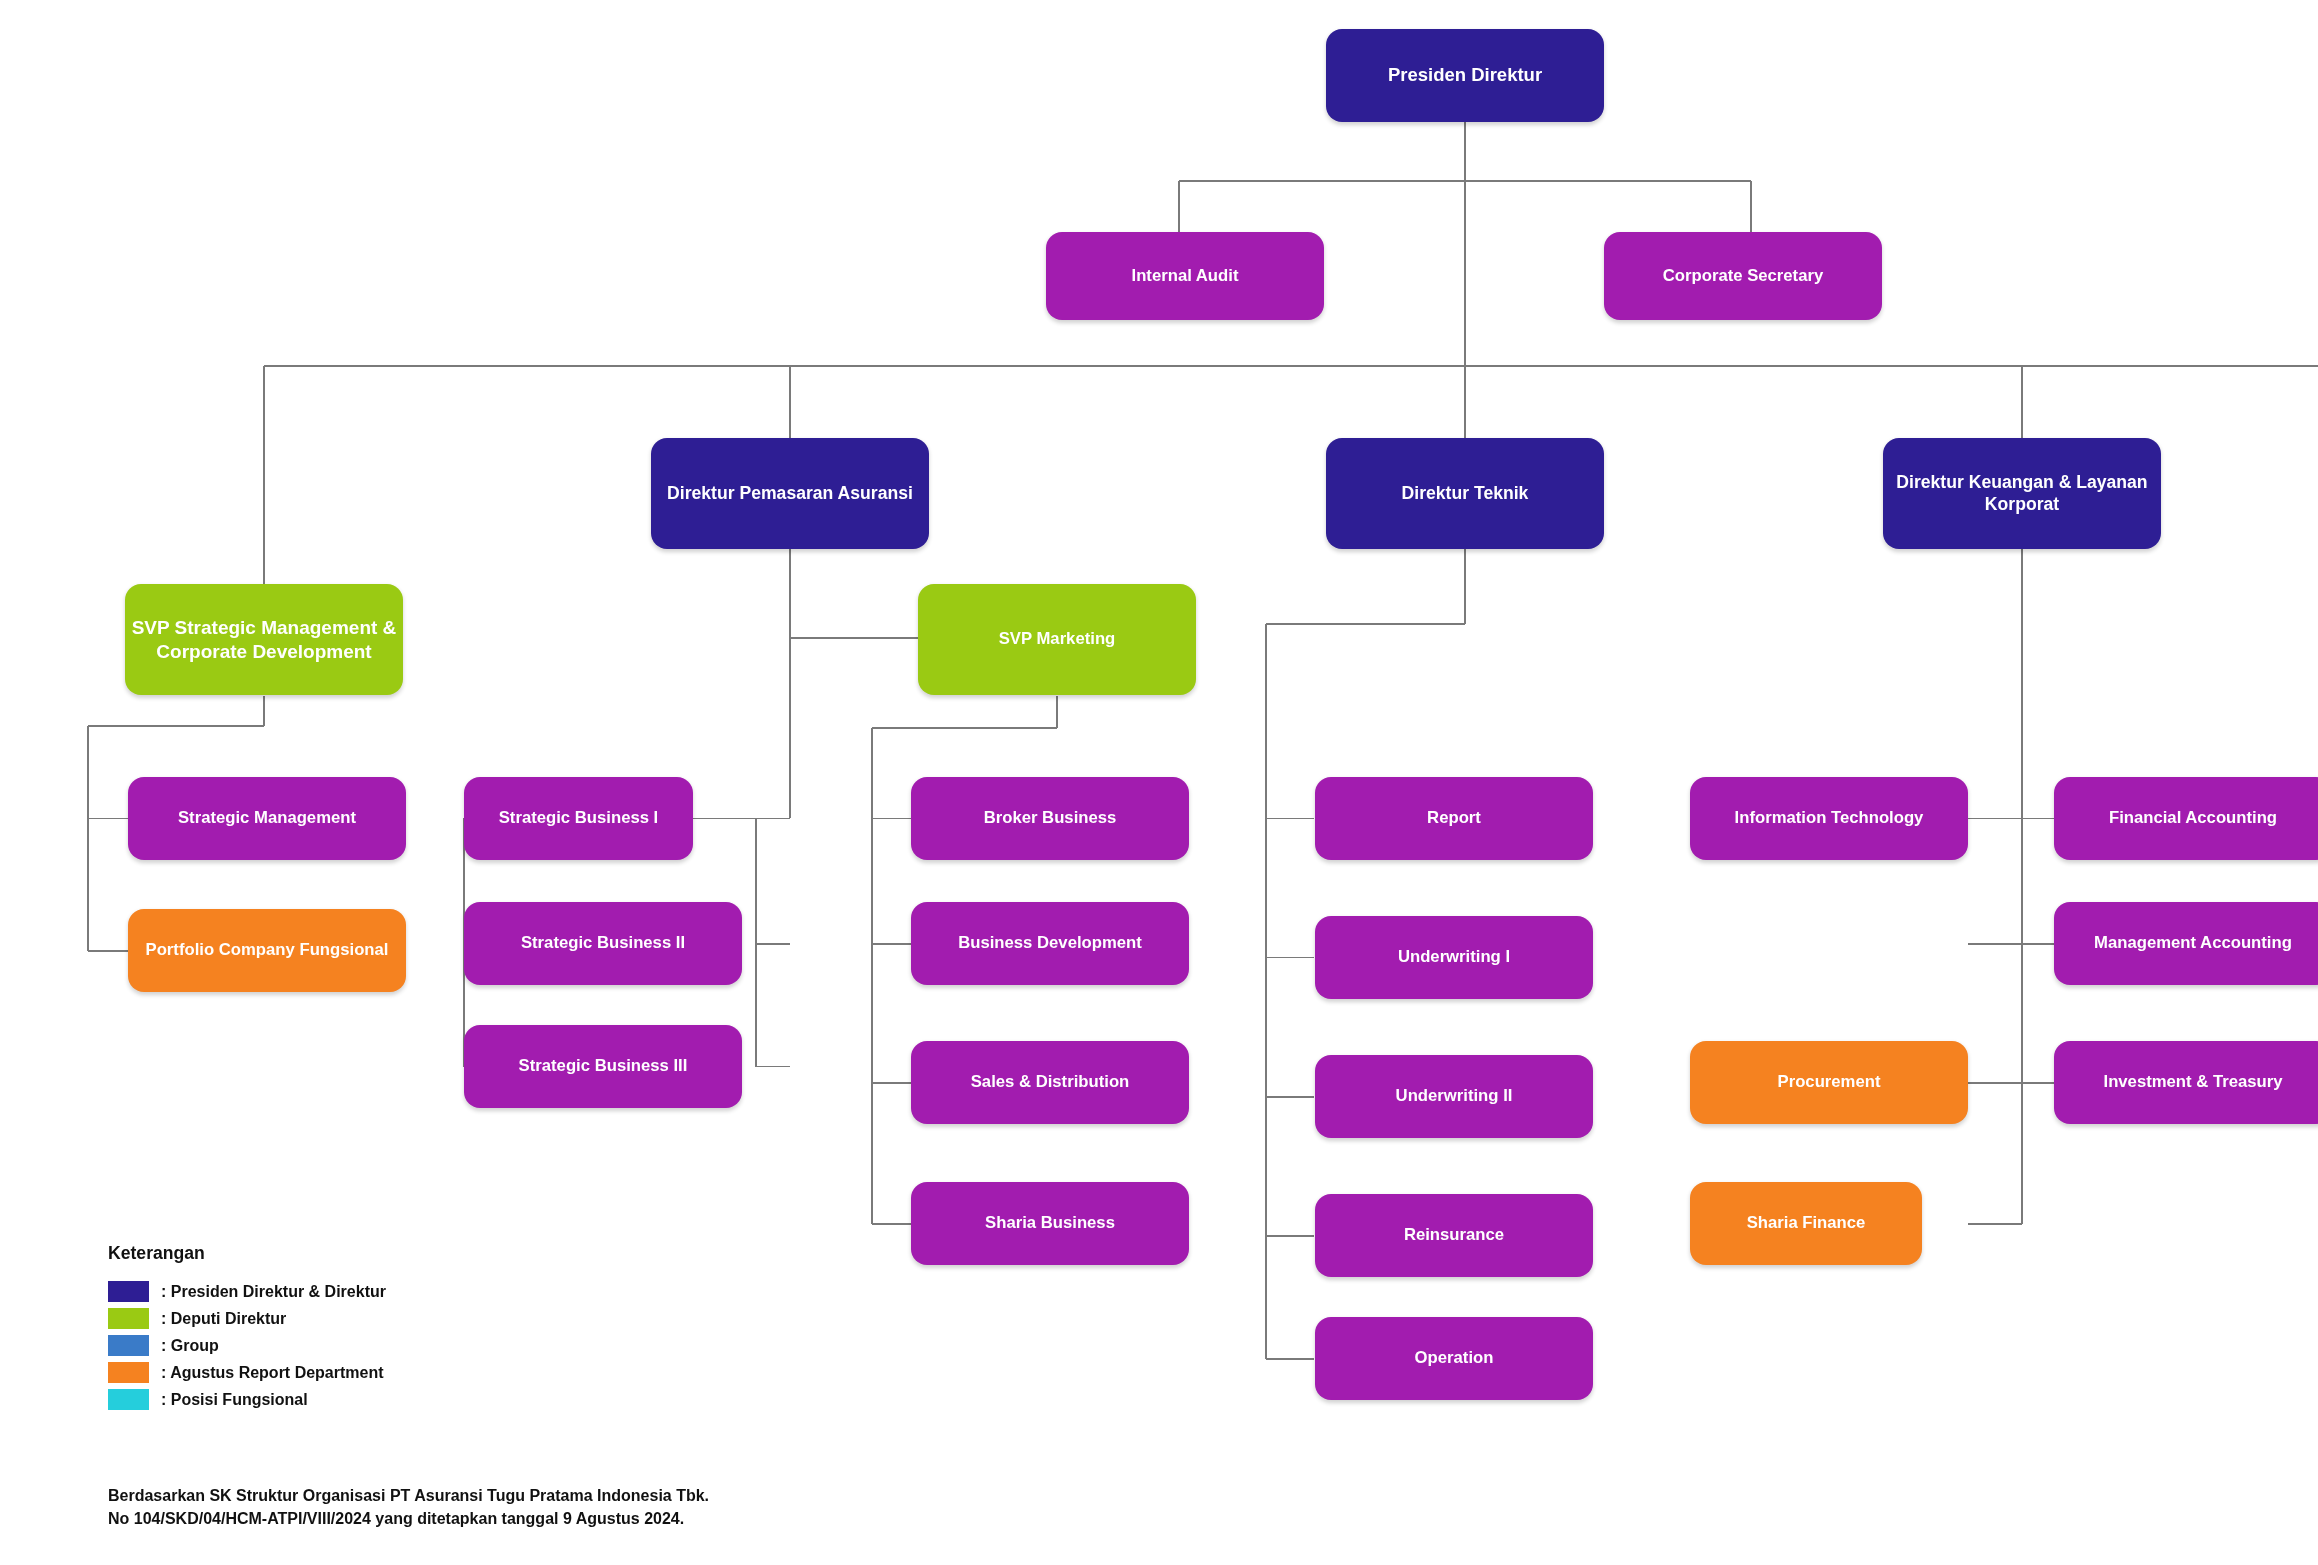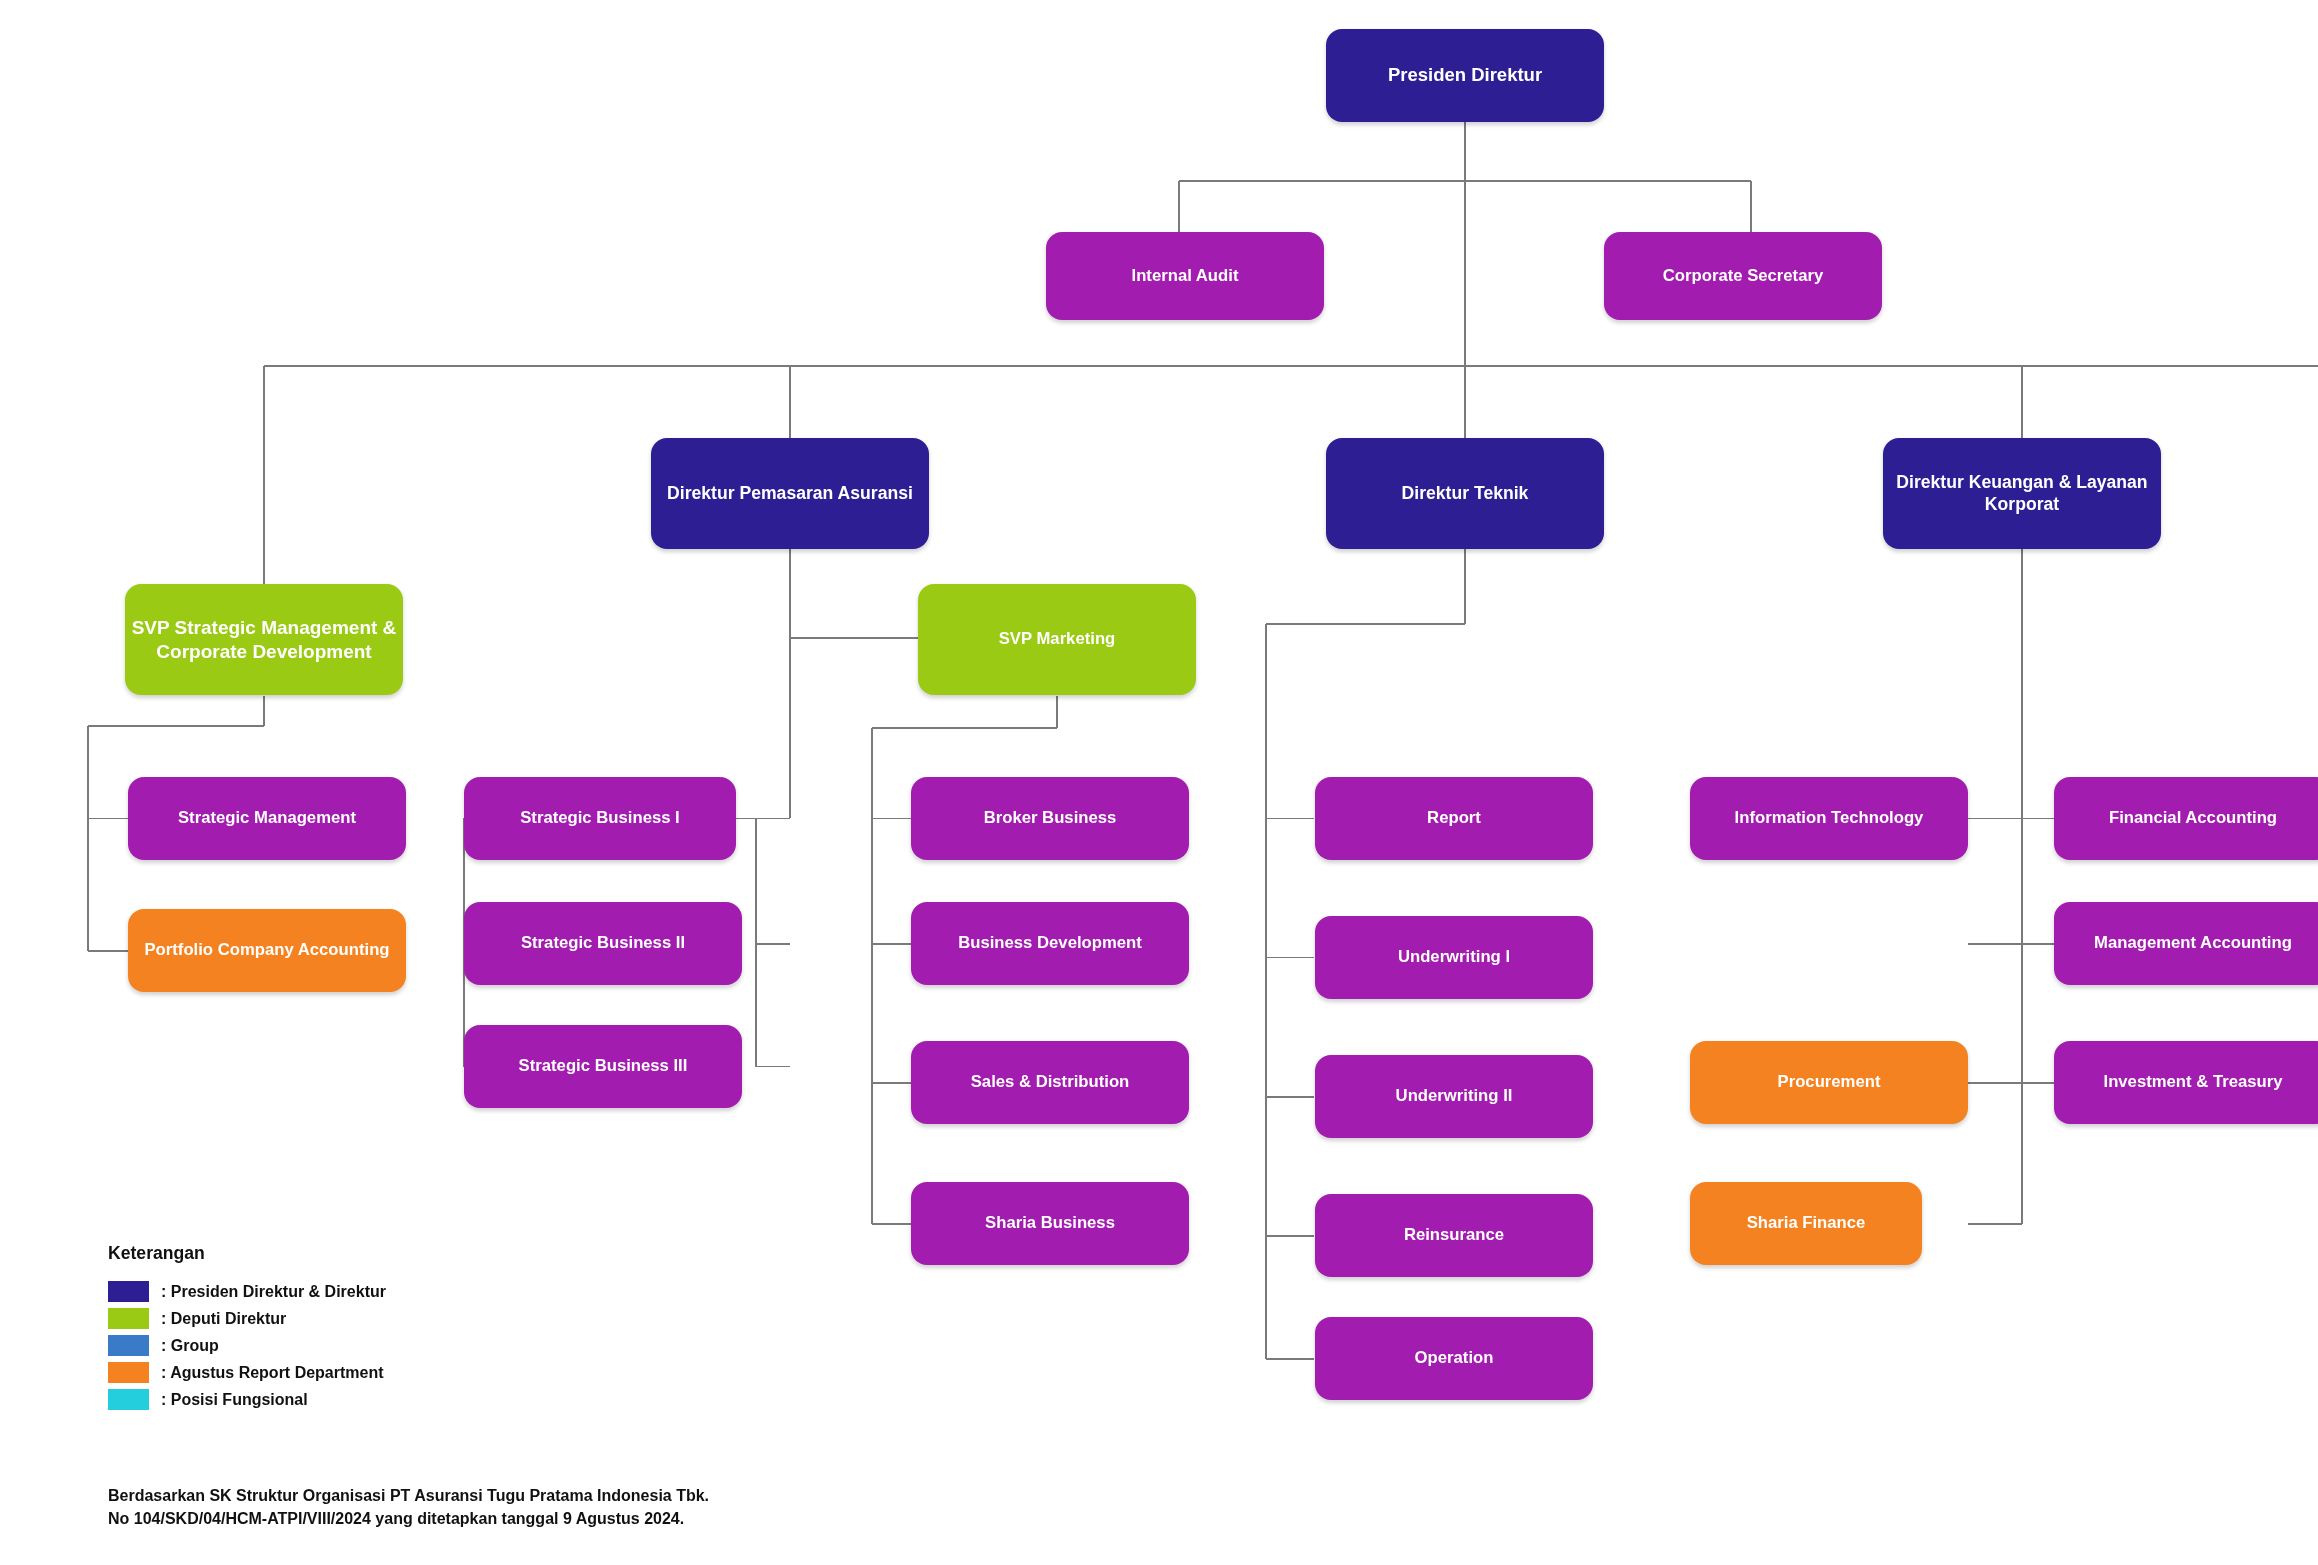--- a/index.html
+++ b/index.html
@@ -130,23 +130,23 @@
 
   <div class="node c-dark fs-dir" style="left:1326px;top:438px;width:278px;height:111px;">Direktur Teknik</div>
 
   <div class="node c-dark fs-dir" style="left:1883px;top:438px;width:278px;height:111px;">Direktur Keuangan &amp; Layanan Korporat</div>
 
   <div class="node c-green fs-green-sm" style="left:125px;top:584px;width:278px;height:111px;">SVP Strategic Management &amp; Corporate Development</div>
 
   <div class="node c-green fs-box" style="left:918px;top:584px;width:278px;height:111px;">SVP Marketing</div>
 
   <div class="node c-blue fs-box" style="left:128px;top:777px;width:278px;height:83px;">Strategic Management</div>
-  <div class="node c-orange fs-box" style="left:128px;top:909px;width:278px;height:83px;">Portfolio Company Accounting</div>
+  <div class="node c-orange fs-box" style="left:128px;top:909px;width:278px;height:83px;">Portfolio Company Fungsional</div>
 
-  <div class="node c-blue fs-box" style="left:464px;top:777px;width:272px;height:83px;">Strategic Business I</div>
+  <div class="node c-blue fs-box" style="left:464px;top:777px;width:229px;height:83px;">Strategic Business I</div>
   <div class="node c-blue fs-box" style="left:464px;top:902px;width:278px;height:83px;">Strategic Business II</div>
   <div class="node c-blue fs-box" style="left:464px;top:1025px;width:278px;height:83px;">Strategic Business III</div>
 
   <div class="node c-blue fs-box" style="left:911px;top:777px;width:278px;height:83px;">Broker Business</div>
   <div class="node c-blue fs-box" style="left:911px;top:902px;width:278px;height:83px;">Business Development</div>
   <div class="node c-blue fs-box" style="left:911px;top:1041px;width:278px;height:83px;">Sales &amp; Distribution</div>
   <div class="node c-blue fs-box" style="left:911px;top:1182px;width:278px;height:83px;">Sharia Business</div>
 
   <div class="node c-blue fs-box" style="left:1315px;top:777px;width:278px;height:83px;">Report</div>
   <div class="node c-blue fs-box" style="left:1315px;top:916px;width:278px;height:83px;">Underwriting I</div>

